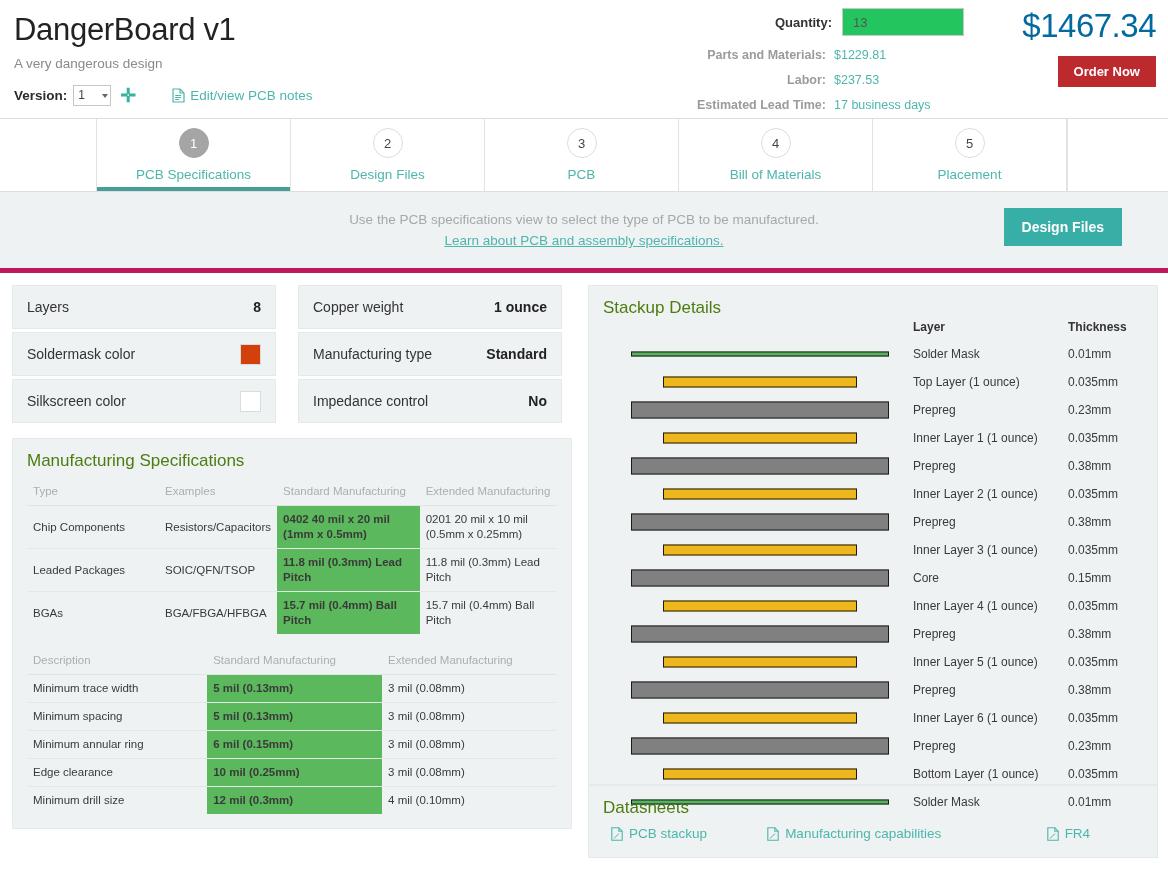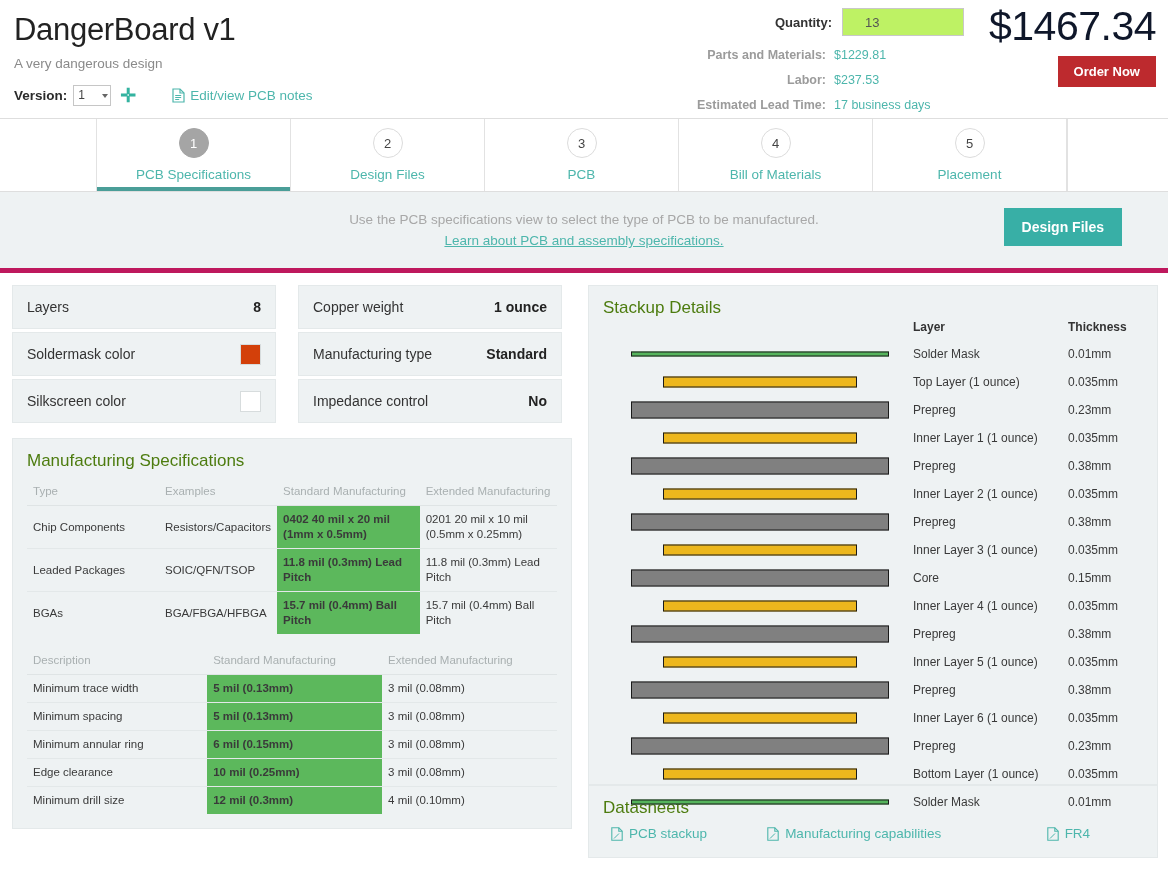--- a/index.html
+++ b/index.html
@@ -91,44 +91,44 @@
     left: 0; top: 2px;
     width: 278px;
     display: flex;
     align-items: center;
     justify-content: flex-end;
   }
   .qty-label { font-size: 13px; font-weight: bold; color: #333; margin-right: 10px; }
   .qty-input {
     width: 122px; height: 28px;
     border: 1px solid #c8c8c8;
-    background: #bef264;
+    background: #22c55e;
     font-size: 13px;
     color: #555;
-    padding-left: 22px;
+    padding-left: 10px;
     font-family: "Liberation Sans", sans-serif;
   }
   .cost-line {
     position: absolute;
     left: 0;
     width: 278px;
     font-size: 12.5px;
     display: flex;
     justify-content: flex-end;
   }
   .cost-line .lbl { color: #9b9b9b; font-weight: bold; margin-right: 8px; }
   .cost-line .val { color: #4db6ac; width: 130px; text-align: left; }
   .cl1 { top: 42px; }
   .cl2 { top: 67px; }
   .cl3 { top: 92px; }
   .grand-total {
     position: absolute;
     right: 0; top: 0;
-    font-size: 41px;
-    color: #0f172a;
+    font-size: 33px;
+    color: #0369a1;
     letter-spacing: -0.5px;
     line-height: 40px;
   }
   .order-btn {
     position: absolute;
     right: 0; top: 50px;
     background: #bd2a2e;
     color: #fff;
     font-size: 13px;
     font-weight: bold;

